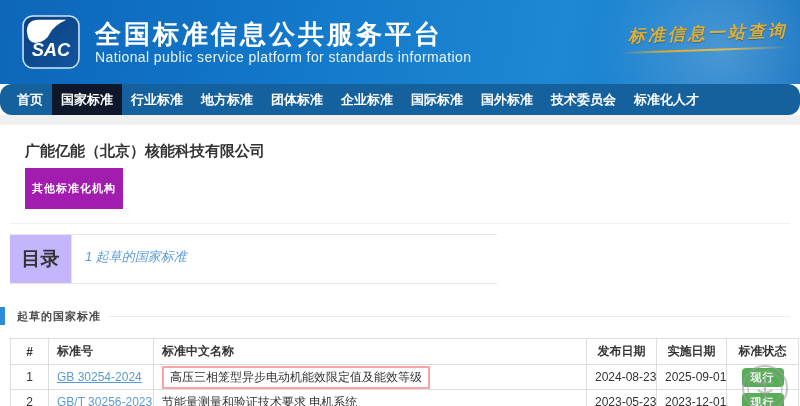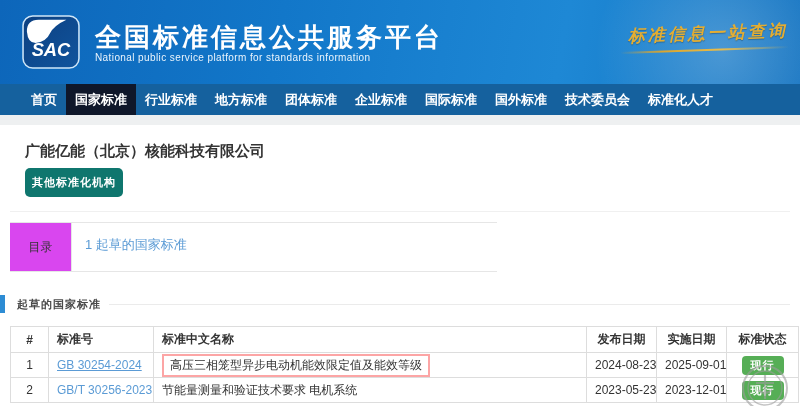--- a/index.html
+++ b/index.html
@@ -10,49 +10,49 @@
   .banner { position:relative; height:84px;
     background:linear-gradient(100deg,#0d66ba 0%,#1277c9 35%,#1e88d5 70%,#1373c1 100%);
     overflow:hidden; }
   .banner::before { content:""; position:absolute; right:-40px; top:-70px; width:260px; height:220px;
     border-radius:50%;
     background:radial-gradient(circle at 55% 55%, rgba(255,255,255,0.22), rgba(255,255,255,0.07) 45%, rgba(255,255,255,0) 68%); }
   .banner-inner { position:relative; display:flex; align-items:center; height:100%; padding-left:22px; }
   .logo-svg { width:58px; height:54px; display:block; }
   .title-block { margin-left:15px; }
   .platform-title { color:#fff; font-size:26px; font-weight:bold; letter-spacing:3px; line-height:30px; }
-  .platform-subtitle { color:#eaf4fc; font-size:10px; margin-top:0; letter-spacing:0.4px; }
+  .platform-subtitle { color:#eaf4fc; font-size:14px; margin-top:0; letter-spacing:0.4px; }
   .slogan-wrap { position:absolute; right:12px; top:22px; text-align:right; transform:rotate(-2deg); }
   .slogan { color:#e3ad32; font-size:17px; font-weight:bold; font-style:italic; letter-spacing:3px;
     text-shadow:0 1px 1px rgba(0,0,0,0.25); }
   .slogan-line { margin-top:4px; height:2px; width:168px;
     background:linear-gradient(90deg, rgba(227,173,50,0), #d9a52e 25%, #e9bc4a 60%, rgba(227,173,50,0)); }
 
   
-  .nav { display:flex; height:31px; background:#15619e; padding-left:22px; }
+  .nav { display:flex; height:31px; background:#15619e; padding-left:8px;border-radius:12px; }
   .nav-item { display:flex; align-items:center; padding:0 9px; color:#fff; font-size:13px;
     font-weight:bold; cursor:pointer; text-decoration:none; white-space:nowrap; }
   .nav-item.active { background:#0f172a; padding:0 9px; }
   .nav-item:not(.active){ margin:0 9px; padding:0; }
   .gray-strip { height:10px; background:#eef0f1; }
 
   
   .org-section { padding:17px 25px 0 25px; }
   .org-name { font-size:15px; font-weight:bold; color:#333; }
-  .org-tag { display:inline-block; margin-top:7px; background:#0f766e; color:#fff; font-size:11px;
-    font-weight:bold; letter-spacing:1px; padding:7px 7px; border-radius:5px; }
+  .org-tag { display:inline-block; margin-top:7px; background:#a21caf; color:#fff; font-size:11px;
+    font-weight:bold; letter-spacing:1px; padding:13px 7px; border-radius:0; }
   .org-divider { margin:14px 10px 0 10px; border-top:1px solid #f0f0f0; }
 
   
   .toc-box { margin:10px 0 0 10px; width:487px; height:50px; display:flex;
     border-top:1px solid #e6e6e6; border-bottom:1px solid #e6e6e6; }
-  .toc-label-cell { width:62px; background:#d946ef; border-right:1px solid #e6e6e6;
+  .toc-label-cell { width:62px; background:#c4b5fd; border-right:1px solid #e6e6e6;
     display:flex; align-items:center; justify-content:center;
-    font-size:12px; font-weight:normal; color:#333; }
-  .toc-links { flex:1; padding:12px 0 0 13px; }
+    font-size:19px; font-weight:bold; color:#333; }
+  .toc-links { flex:1; padding:12px 0 0 13px;font-style:italic; }
   .toc-link { color:#5b9bd5; font-size:13px; text-decoration:none; cursor:pointer; }
 
   
   .section-header { display:flex; align-items:center; margin-top:23px; }
   .accent-bar { width:5px; height:18px; background:#2d8cd4; }
   .section-title { margin-left:12px; font-size:11px; font-weight:bold; color:#4a4a4a; letter-spacing:1px; }
   .section-line { flex:1; border-top:1px solid #ebebeb; margin:0 10px 0 8px; }
 
   
   table.std-table { margin:13px 10px 0 10px; width:780px; border-collapse:collapse; table-layout:fixed; }

